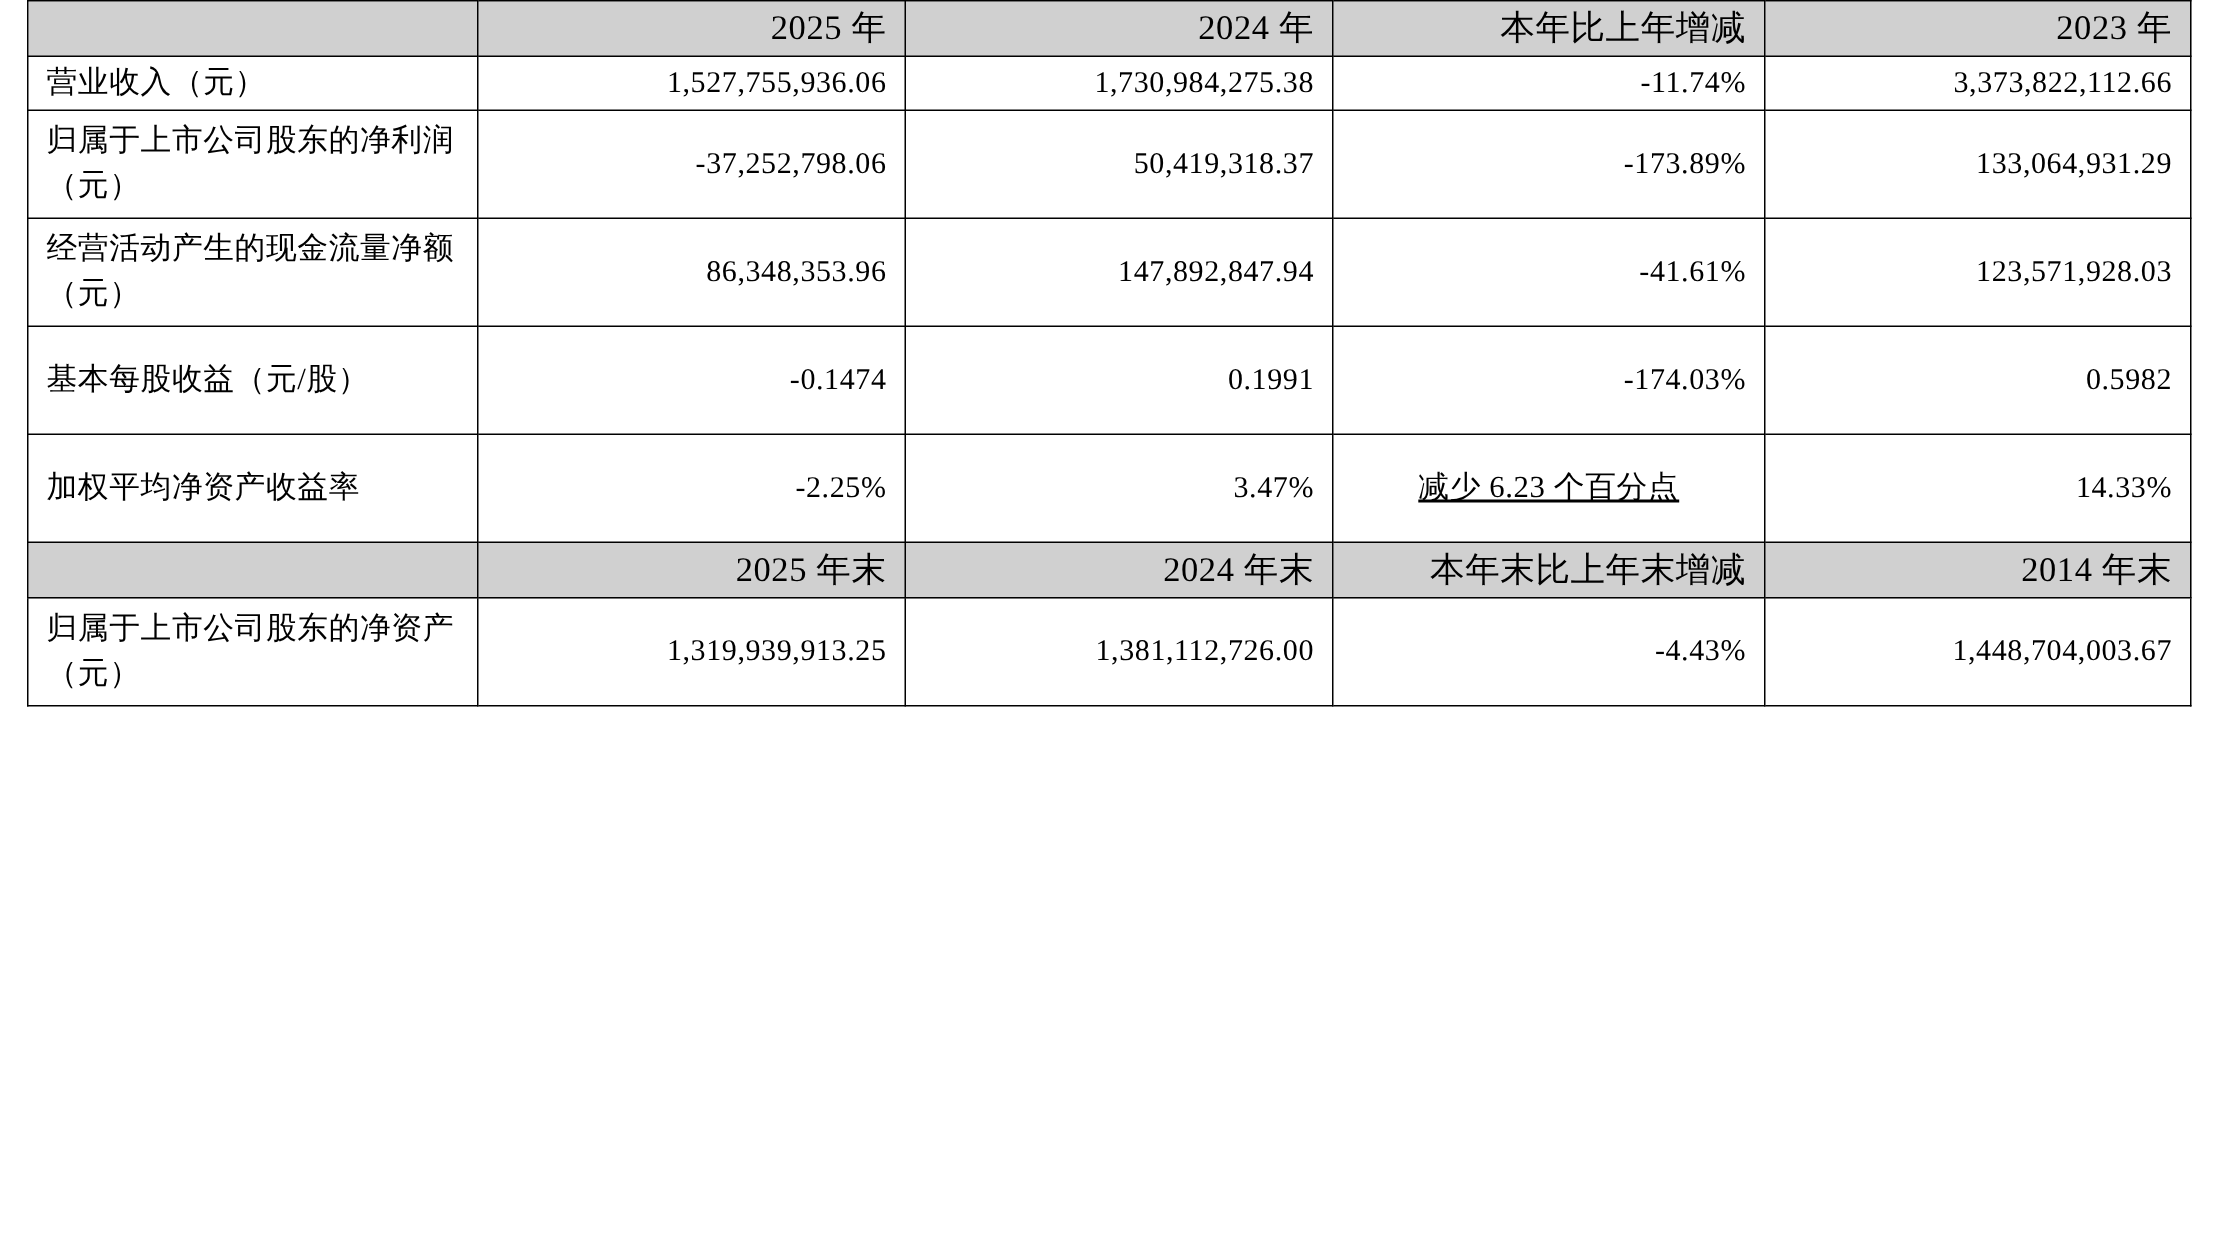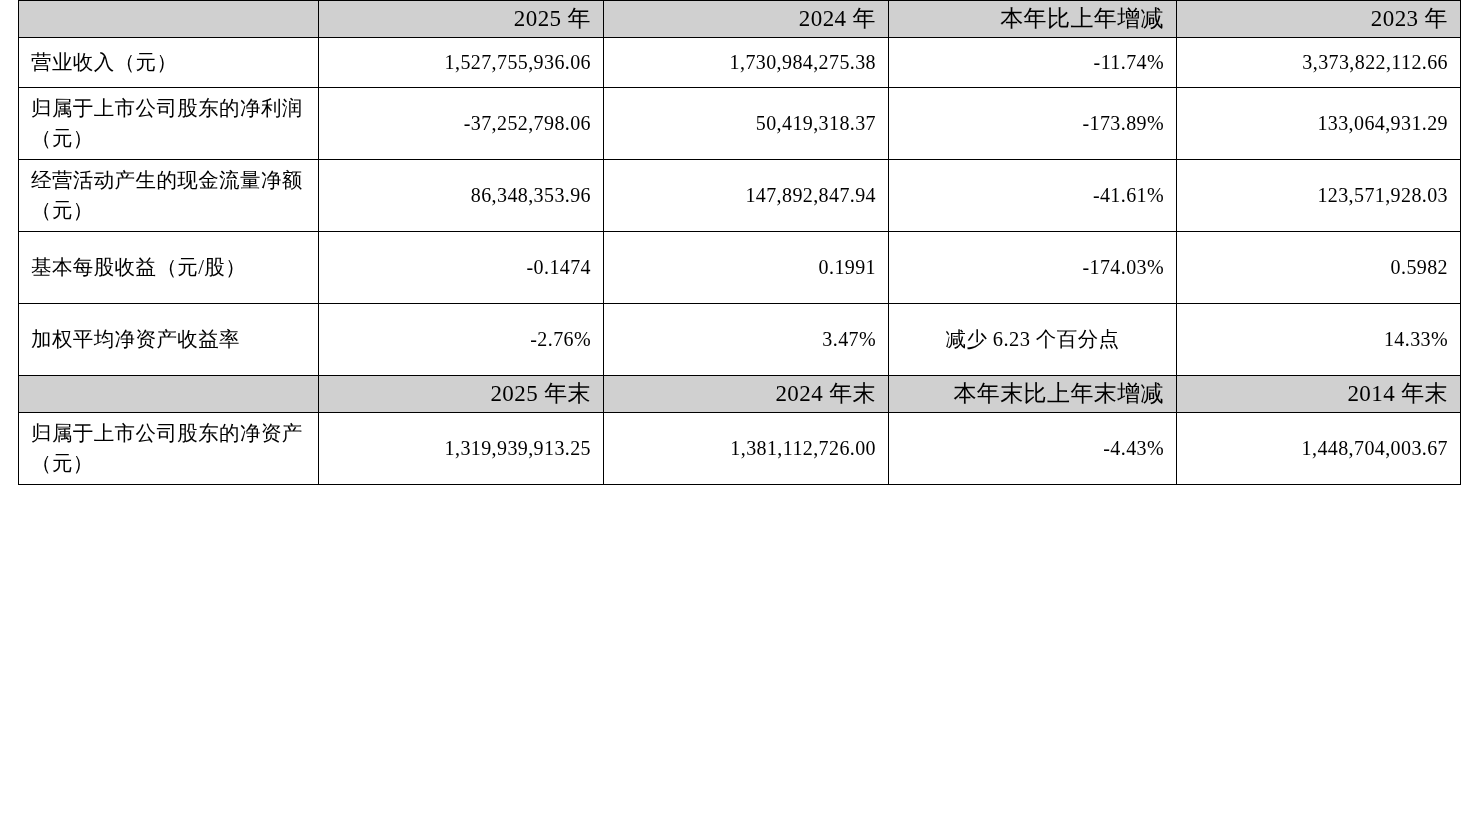--- a/index.html
+++ b/index.html
@@ -53,23 +53,24 @@
     font-size: 20.5px;
   }
   .num {
     text-align: right;
     font-size: 20px;
     font-family: "Liberation Serif", serif;
   }
   .ctr {
     text-align: center;
     font-size: 20.5px;
+    text-decoration: underline;
   }
   tr.r-h { height: 36px; }
-  tr.r-1 { height: 50px; }
+  tr.r-1 { height: 36px; }
   tr.r-2 { height: 72px; }
   tr.r-3 { height: 108px; }
 </style>
 </head>
 <body>
 
 <div class="sheet">
   <table class="fin">
     <colgroup>
       <col class="c0">
@@ -116,21 +117,21 @@
         <td class="label">基本每股收益（元/股）</td>
         <td class="num">-0.1474</td>
         <td class="num">0.1991</td>
         <td class="num">-174.03%</td>
         <td class="num">0.5982</td>
       </tr>
 
 
       <tr class="r-2">
         <td class="label">加权平均净资产收益率</td>
-        <td class="num">-2.76%</td>
+        <td class="num">-2.25%</td>
         <td class="num">3.47%</td>
         <td class="ctr">减少 6.23 个百分点</td>
         <td class="num">14.33%</td>
       </tr>
 
       <tr class="r-h">
         <td class="hdr blank"></td>
         <td class="hdr">2025 年末</td>
         <td class="hdr">2024 年末</td>
         <td class="hdr">本年末比上年末增减</td>

